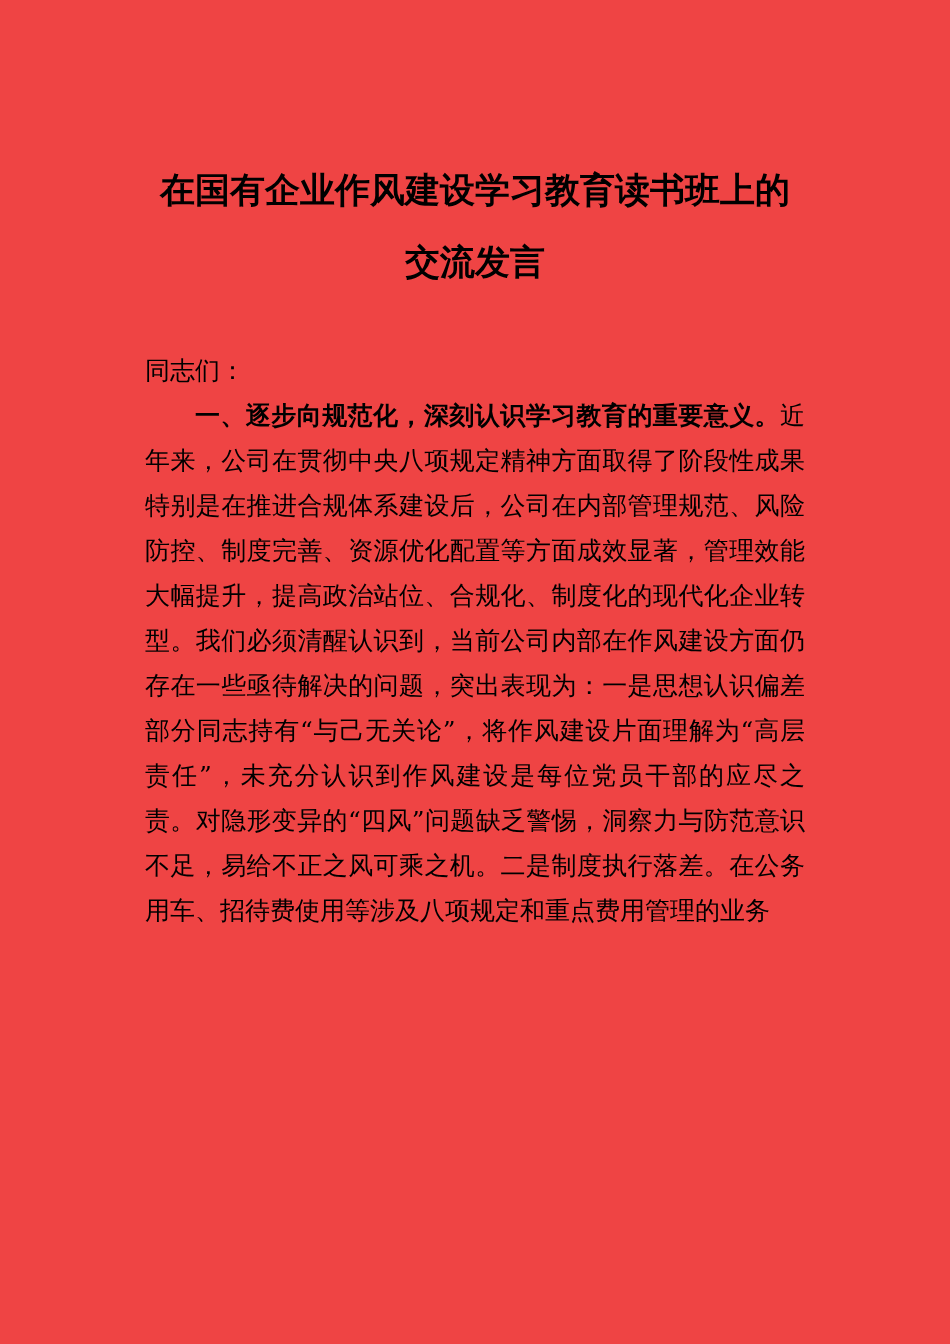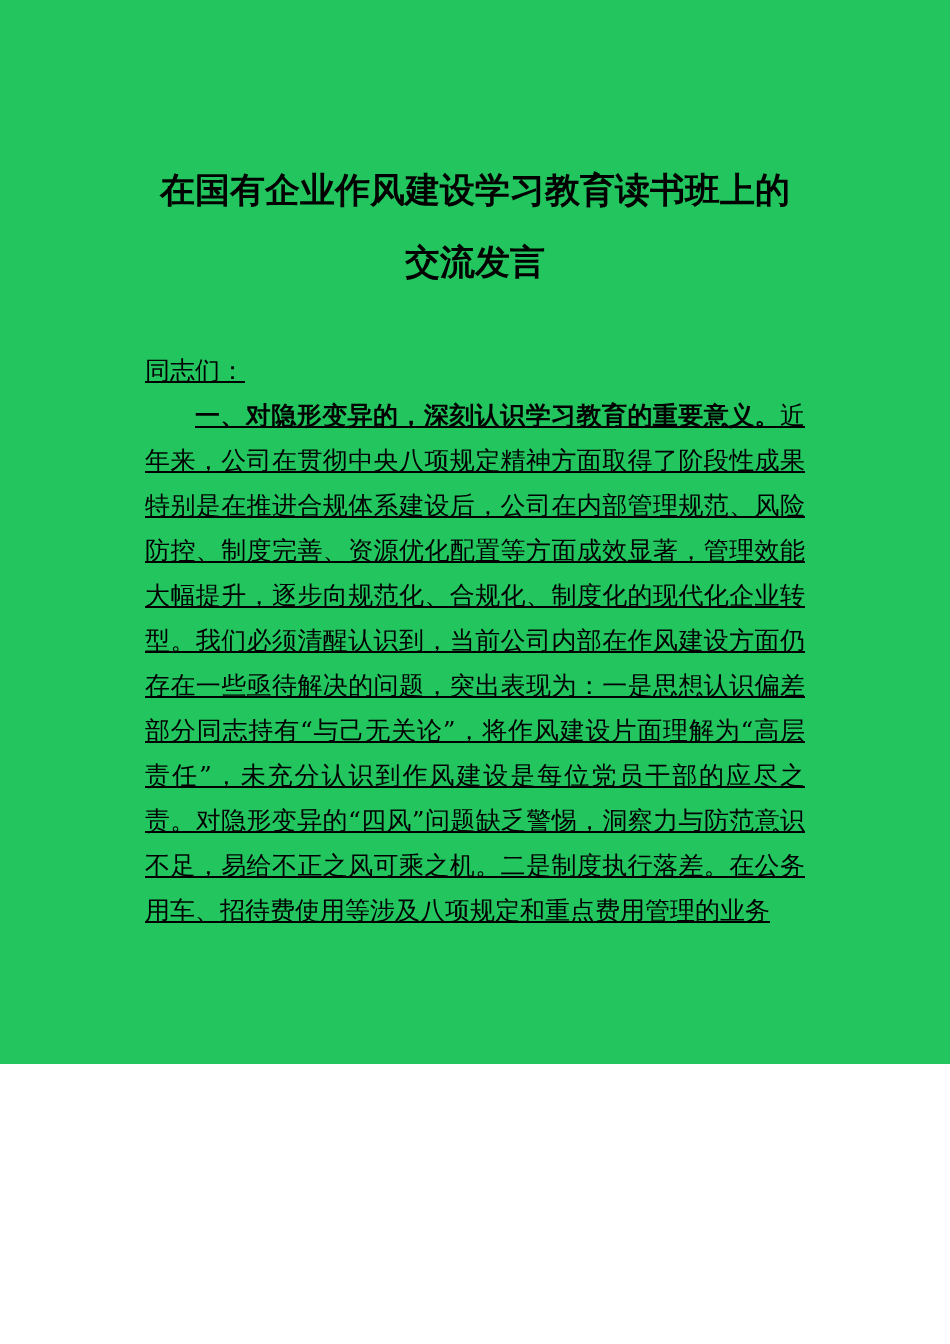--- a/index.html
+++ b/index.html
@@ -3,22 +3,22 @@
 <meta charset="utf-8">
 <style>
   html, body {
     margin: 0;
     padding: 0;
     background: #ffffff;
   }
   .page {
     position: relative;
     width: 950px;
-    height: 1064px;
-    background: #22c55e;
+    height: 1344px;
+    background: #ef4444;
     overflow: hidden;
     color: #000000;
   }
   .content {
     position: absolute;
     left: 145px;
     top: 154px;
     width: 660px;
   }
   .doc-title {
@@ -34,37 +34,36 @@
     margin-top: 50px;
     font-family: "DejaVu Serif", "Liberation Serif", serif;
     font-size: 25px;
     line-height: 45px;
     text-align: justify;
     text-justify: inter-ideograph;
   }
   .body-text p {
     margin: 0;
     padding: 0;
-    text-decoration: underline;
   }
   .salutation {
     text-indent: 0;
   }
   .para {
     text-indent: 2em;
   }
   .lead-bold {
     font-weight: bold;
     font-family: "DejaVu Sans", "Liberation Sans", sans-serif;
   }
 </style>
 </head>
 <body>
 
 <div class="page">
   <div class="content">
     <h1 class="doc-title">在国有企业作风建设学习教育读书班上的交流发言</h1>
     <div class="body-text">
       <p class="salutation">同志们：</p>
-      <p class="para"><span class="lead-bold">一、对隐形变异的，深刻认识学习教育的重要意义。</span><span>近年来，公司在贯彻中央八项规定精神方面取得了阶段性成果特别是在推进合规体系建设后，公司在内部管理规范、风险防控、制度完善、资源优化配置等方面成效显著，管理效能大幅提升，逐步向规范化、合规化、制度化的现代化企业转型。我们必须清醒认识到，当前公司内部在作风建设方面仍存在一些亟待解决的问题，突出表现为：一是思想认识偏差部分同志持有“与己无关论”，将作风建设片面理解为“高层责任”，未充分认识到作风建设是每位党员干部的应尽之责。对隐形变异的“四风”问题缺乏警惕，洞察力与防范意识不足，易给不正之风可乘之机。二是制度执行落差。在公务用车、招待费使用等涉及八项规定和重点费用管理的业务</span></p>
+      <p class="para"><span class="lead-bold">一、逐步向规范化，深刻认识学习教育的重要意义。</span><span>近年来，公司在贯彻中央八项规定精神方面取得了阶段性成果特别是在推进合规体系建设后，公司在内部管理规范、风险防控、制度完善、资源优化配置等方面成效显著，管理效能大幅提升，提高政治站位、合规化、制度化的现代化企业转型。我们必须清醒认识到，当前公司内部在作风建设方面仍存在一些亟待解决的问题，突出表现为：一是思想认识偏差部分同志持有“与己无关论”，将作风建设片面理解为“高层责任”，未充分认识到作风建设是每位党员干部的应尽之责。对隐形变异的“四风”问题缺乏警惕，洞察力与防范意识不足，易给不正之风可乘之机。二是制度执行落差。在公务用车、招待费使用等涉及八项规定和重点费用管理的业务</span></p>
     </div>
   </div>
 </div>
 
 </body></html>

